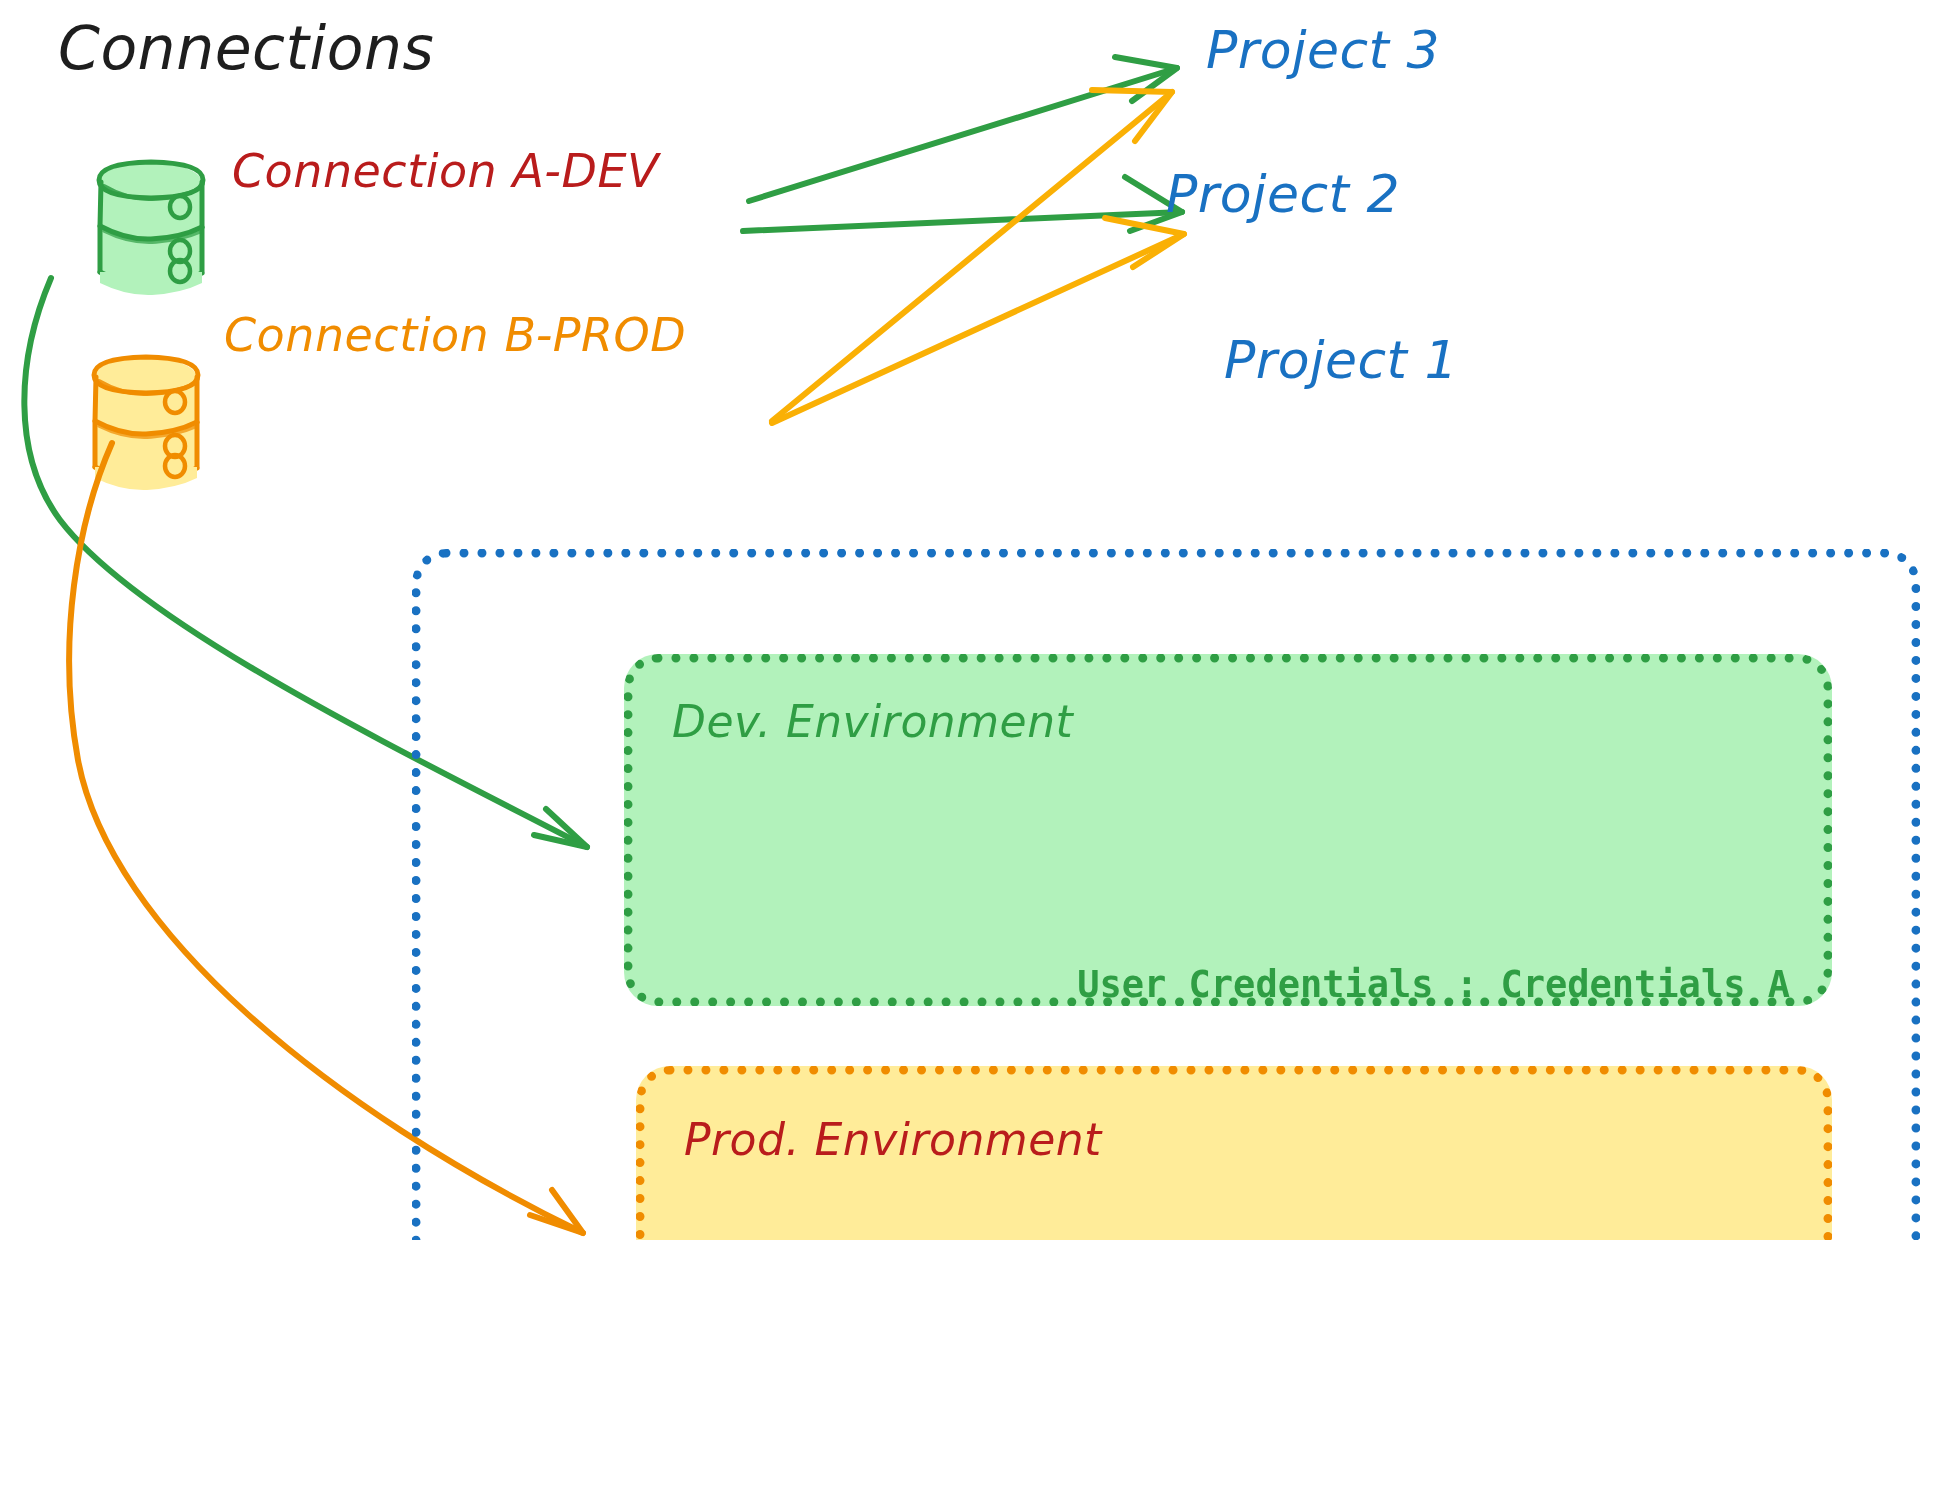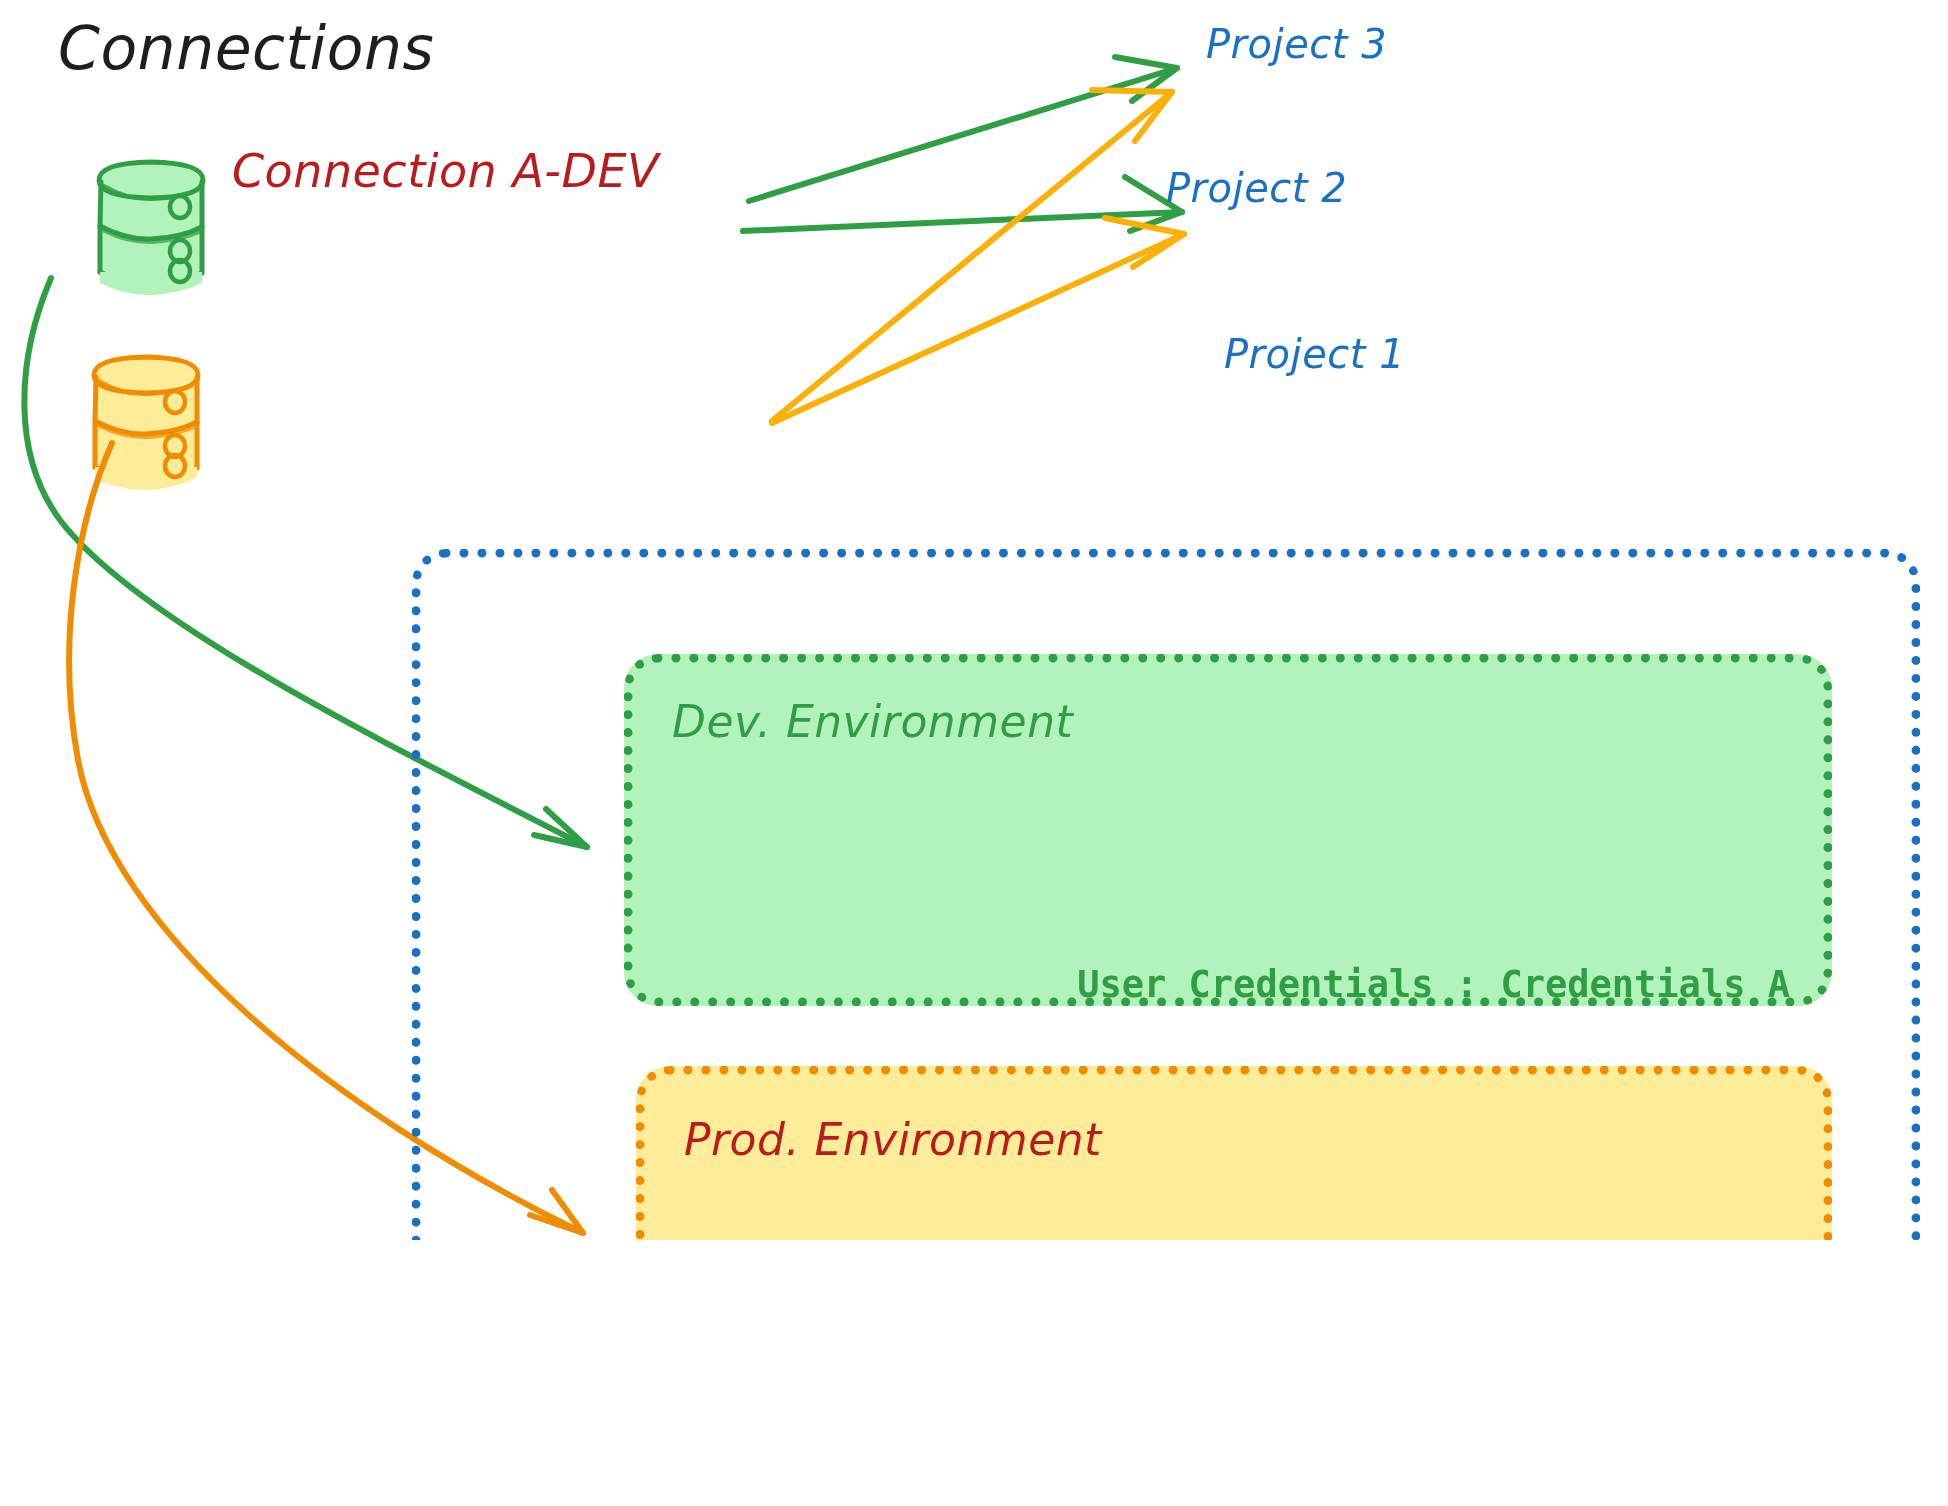--- a/index.html
+++ b/index.html
@@ -54,21 +54,21 @@
     font-style: italic;
   }
   #label-conn-b {
     left: 224px;
     top: 312px;
     font-size: 46px;
     color: #f08c00;
     font-style: italic;
   }
   .project-label {
-    font-size: 40px;
+    font-size: 52px;
     color: #1971c2;
     font-style: italic;
   }
   #project-3 { left: 1206px; top: 24px; }
   #project-2 { left: 1166px; top: 168px; }
   #project-1 { left: 1224px; top: 334px; }
 
   
   #project1-container {
     position: absolute;
@@ -198,20 +198,21 @@
     <g>
       <path d="M112,443 C78,520 56,640 78,760 C110,930 330,1110 583,1233" fill="none" stroke="#f08c00" stroke-width="6" stroke-linecap="round"></path>
       <path d="M530,1215 L583,1233 L552,1190" fill="none" stroke="#f08c00" stroke-width="6" stroke-linecap="round" stroke-linejoin="round"></path>
     </g>
   </svg>
 
   <div class="txt hand" id="title-connections">Connections</div>
 
   <div class="txt hand" id="label-conn-a">Connection A-DEV</div>
 
+  <div class="txt hand" id="label-conn-b">Connection B-PROD</div>
 
   <div class="txt hand project-label" id="project-3">Project 3</div>
 
   <div class="txt hand project-label" id="project-2">Project 2</div>
 
   <div class="txt hand project-label" id="project-1">Project 1</div>
 
   <div id="project1-container"></div>
 
   <div id="dev-env-box"></div>

